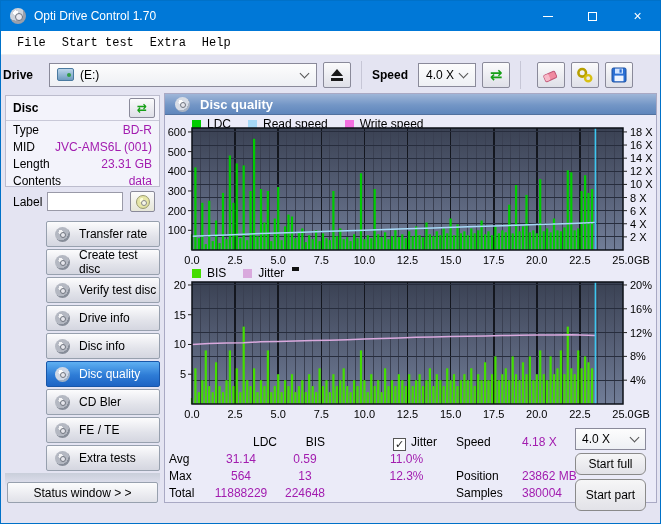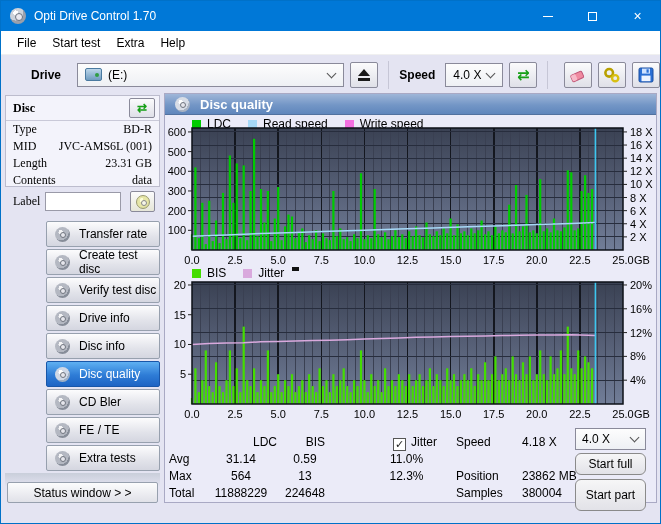--- a/index.html
+++ b/index.html
@@ -13,49 +13,49 @@
     background:radial-gradient(circle at 35% 30%,#ffffff 0 15%,#cdd2da 16% 50%,#9aa0ac 51% 72%,#767c88 100%);}
   .title-ico::after{content:"";position:absolute;left:5px;top:5px;width:6px;height:6px;border-radius:50%;background:#e9e9f0;border:1px solid #6d7480;}
   .title-txt{color:#fff;font-size:12px;}
   .win-btns{margin-left:auto;display:flex;height:30px;}
   .win-btn{width:45px;height:30px;display:flex;align-items:center;justify-content:center;color:#fff;font-size:14px;}
   .glyph-min{width:10px;height:1px;background:#fff;}
   .glyph-max{width:9px;height:9px;border:1px solid #fff;}
 
   
   .menubar{position:absolute;left:0;top:30px;right:0;height:24px;background:#fff;display:flex;align-items:center;padding-left:8px;border-bottom:1px solid #f0f0f0;}
-  .menu-item{padding:12px 8px;}
+  .menu-item{padding:12px 8px;font-family:Liberation Mono, monospace;}
 
   
-  .toolbar{position:absolute;left:0;top:55px;right:0;height:37px;display:flex;align-items:center;padding-left:30px;}
+  .toolbar{position:absolute;left:0;top:55px;right:0;height:37px;display:flex;align-items:center;padding-left:2px;}
   .tb-label{font-weight:bold;}
   .combo{height:24px;border:1px solid #8a8a9a;background:linear-gradient(#fdfdfd,#eef0f4);display:flex;align-items:center;padding:0 7px;}
   .chev{width:7px;height:7px;border-right:1.5px solid #555;border-bottom:1.5px solid #555;transform:rotate(45deg);margin:-3px 1px 0 auto;flex:0 0 7px;}
   .drive-combo{width:268px;margin-left:16px;}
   .drive-ico{width:17px;height:13px;background:linear-gradient(#bcd6ea,#6f9cc0);border:1px solid #4a7aa0;border-radius:2px;margin-right:6px;position:relative;flex:0 0 17px;}
   .drive-ico::after{content:"";position:absolute;right:2px;top:4px;width:4px;height:4px;border-radius:50%;background:#2f9e44;}
   .pre{white-space:pre;}
   .tb-btn{width:28px;height:26px;margin-left:6px;border:1px solid #8a8a9a;border-radius:2px;background:linear-gradient(#fbfbfc,#dfe0e8);
           display:flex;flex-direction:column;align-items:center;justify-content:center;}
   .eject-tri{width:0;height:0;border-left:6px solid transparent;border-right:6px solid transparent;border-bottom:7px solid #1a1a1a;}
   .eject-bar{width:12px;height:3px;background:#1a1a1a;margin-top:2px;}
   .tb-sep{width:1px;height:28px;background:#c6c6d6;margin:0 10px;}
   .green-arrows{color:#17a017;font-weight:bold;font-size:15px;line-height:1;}
   .speed-combo{width:58px;margin-left:10px;}
 
   
   .sidebar{position:absolute;left:4px;top:92px;width:157px;bottom:19px;}
-  .discbox{position:absolute;left:0;top:2px;right:2px;height:92px;background:#F3F3FB;border:1px solid #bcbccd;font-family:Liberation Serif, serif;}
+  .discbox{position:absolute;left:0;top:2px;right:2px;height:92px;background:#F3F3FB;border:1px solid #bcbccd;}
   .discbox-hd{display:flex;align-items:center;justify-content:space-between;padding:2px 4px 2px 7px;border-bottom:1px solid #c9c9d8;height:25px;}
   .discbox-hd b{font-size:12px;}
   .mini-btn{width:26px;height:20px;border:1px solid #8a8a9a;border-radius:2px;background:linear-gradient(#fbfbfc,#dfe0e8);
             display:flex;align-items:center;justify-content:center;}
   .mini-btn .green-arrows{font-size:12px;}
   .field-row{display:flex;justify-content:space-between;padding:1px 7px;height:17px;align-items:center;}
-  .blue{color:#000000;}
+  .blue{color:#a21caf;}
   .label-row{display:flex;align-items:center;gap:5px;padding:2px 4px 0 7px;}
   .label-input{width:76px;height:19px;border:1px solid #9a9aa8;background:#fff;font:inherit;padding:0 3px;}
   .disc-btn{width:25px;height:21px;margin-left:auto;border:1px solid #8a8a9a;border-radius:2px;background:linear-gradient(#fbfbfc,#e6e6d8);
             display:flex;align-items:center;justify-content:center;}
   .disc-ico-y{width:14px;height:14px;border-radius:50%;position:relative;
      background:radial-gradient(circle at 38% 35%,#fdfdd8 0 18%,#e6e6a8 19% 60%,#c6c688 100%);border:1px solid #9a9a70;}
   .disc-ico-y::after{content:"";position:absolute;left:4px;top:4px;width:4px;height:4px;border-radius:50%;background:#f6f6e8;border:1px solid #888;}
 
   .side-buttons{position:absolute;left:0;top:128px;right:2px;margin-left:41px;}
   .side-btn{height:26px;margin-bottom:2px;border:1px solid #97A0AE;border-radius:2px;display:flex;align-items:center;gap:9px;padding-left:8px;

